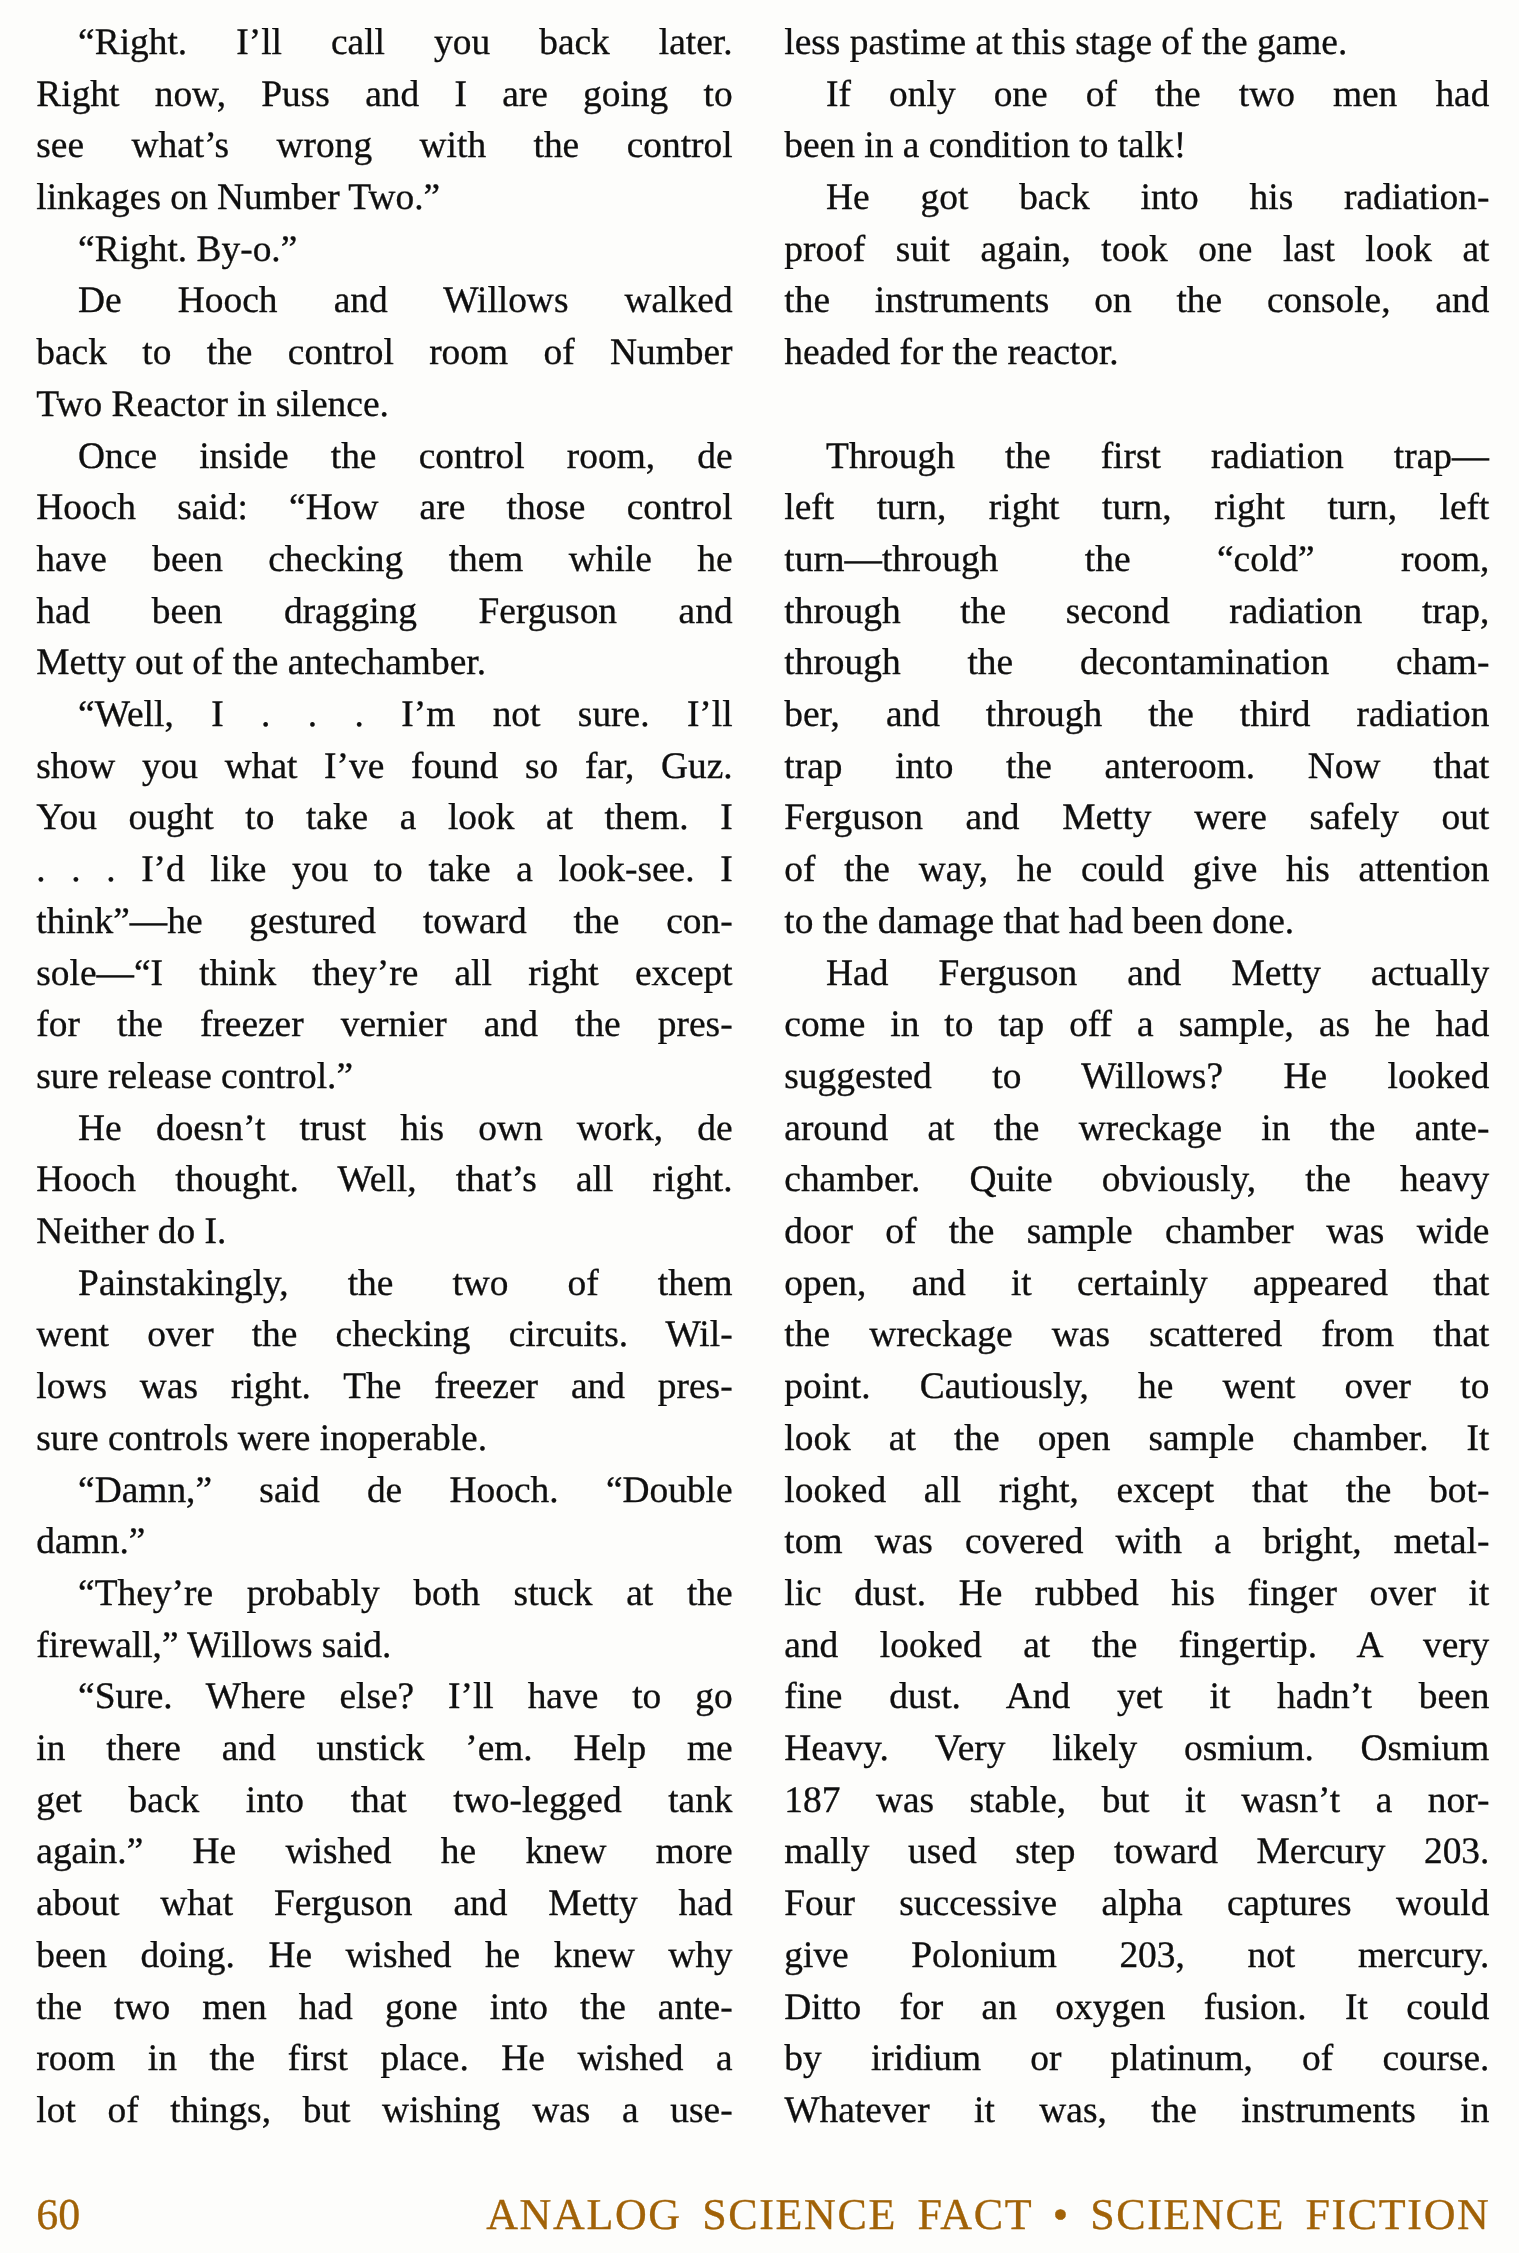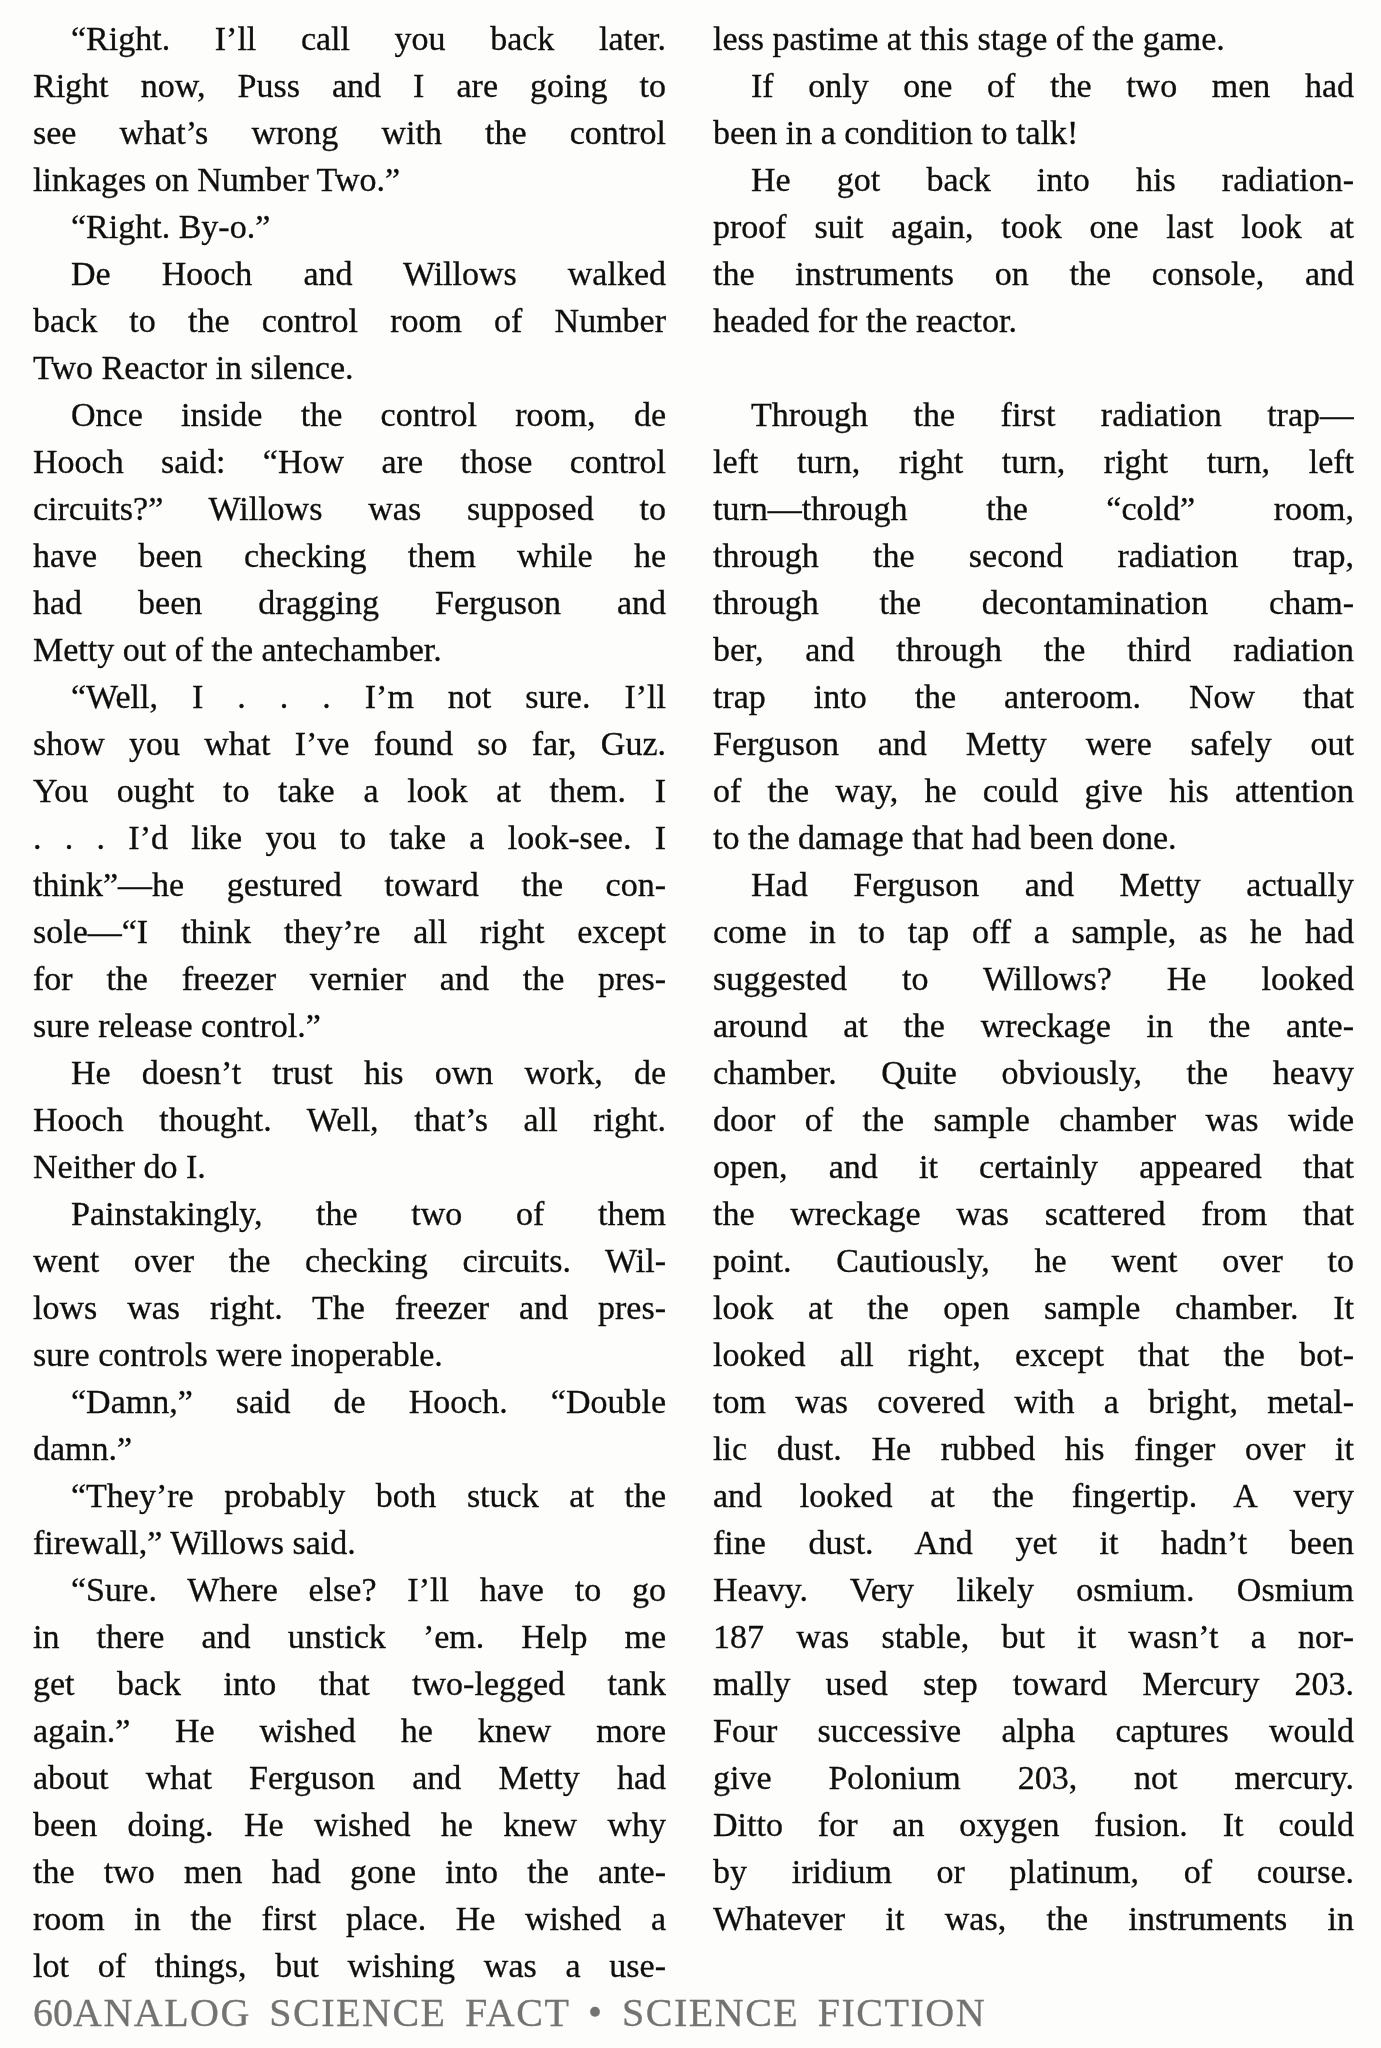--- a/index.html
+++ b/index.html
@@ -36,23 +36,24 @@
     -webkit-text-stroke: 0.3px currentColor;
     white-space: normal;
   }
   .line.last { text-align-last: left; }
   .para.indent .line:first-child { text-indent: 38px; }
   .i { }
   .footer {
     position: absolute;
     left: 33px; right: 26px; bottom: 15px;
     display: flex;
+    justify-content: space-between;
     align-items: baseline;
     -webkit-text-stroke: 0.3px currentColor;
-    color: #737373;
+    color: #a16207;
   }
   .pagenum { font-size: 40px; line-height: 1; }
   .mag {
     font-size: 40px; line-height: 1;
     letter-spacing: 1.5px;
     word-spacing: 7px;
   }
 </style>
 </head>
 <body>
@@ -70,21 +71,20 @@
           <div class="line last">“Right. By-o.”</div>
         </div>
         <div class="para indent">
           <div class="line">De Hooch and Willows walked</div>
           <div class="line">back to the control room of Number</div>
           <div class="line last">Two Reactor in silence.</div>
         </div>
         <div class="para indent">
           <div class="line">Once inside the control room, de</div>
           <div class="line">Hooch said: “How are those control</div>
-          <div class="line">circuits?” Willows was supposed to</div>
           <div class="line">have been checking them while he</div>
           <div class="line">had been dragging Ferguson and</div>
           <div class="line last">Metty out of the antechamber.</div>
         </div>
         <div class="para indent">
           <div class="line">“Well, I . . . I’m not sure. I’ll</div>
           <div class="line">show you what I’ve found so far, Guz.</div>
           <div class="line">You ought to take a look at them. I</div>
           <div class="line">. . . I’d like you to take a look-see. I</div>
           <div class="line">think”—he gestured toward the con-</div>

